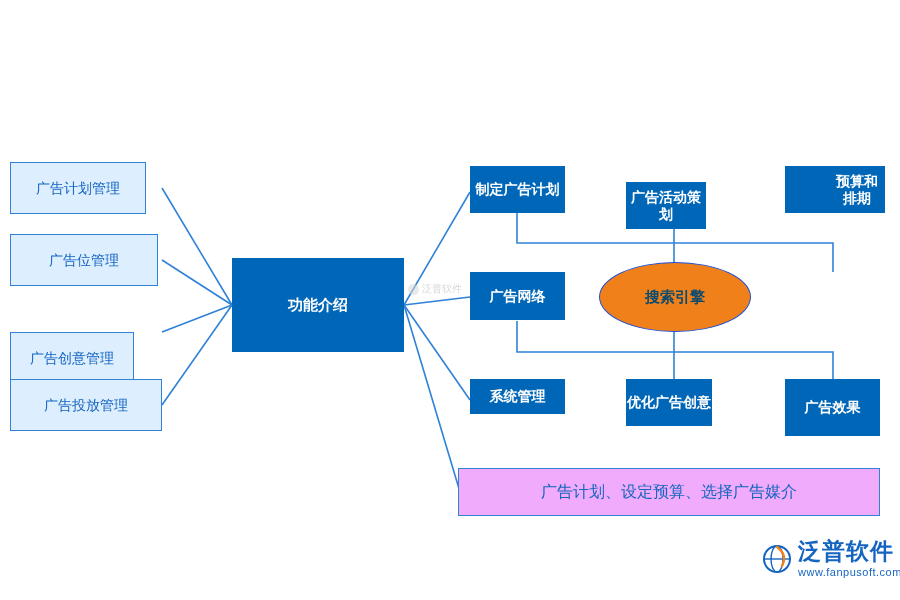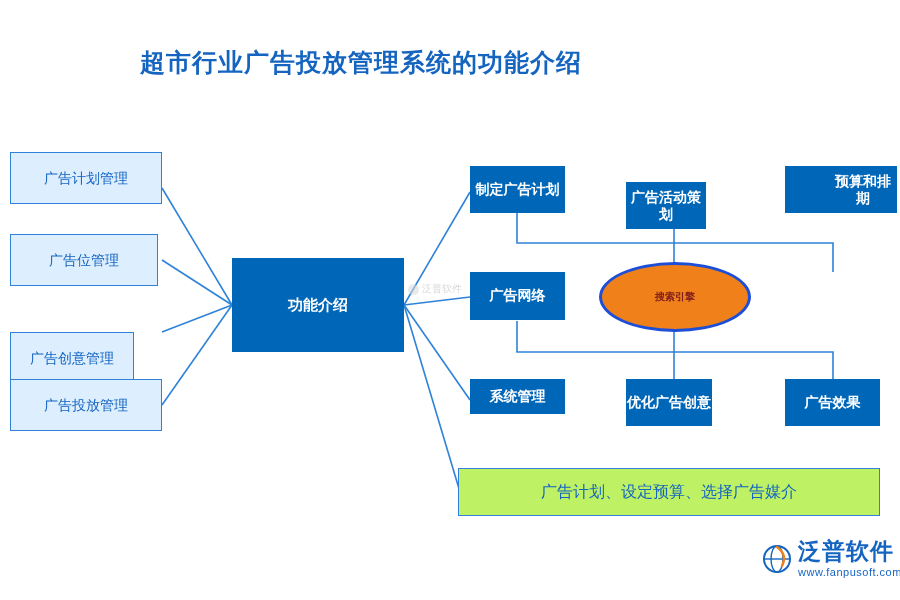--- a/index.html
+++ b/index.html
@@ -61,28 +61,28 @@
   }
   .node-center {
     background: #0067b8;
     border: 1px solid #0067b8;
     color: #ffffff;
     font-size: 15px;
     font-weight: bold;
   }
   .node-oval {
     background: #f0811a;
-    border: 3px solid #1d4ed8;
-    color: #7f1d1d;
-    font-size: 10px;
+    border: 1px solid #1d4ed8;
+    color: #0c4a6e;
+    font-size: 15px;
     font-weight: bold;
     border-radius: 50% / 50%;
   }
   .node-banner {
-    background: #bef264;
+    background: #f0abfc;
     border: 1px solid #2f82d8;
     color: #1565c0;
     font-size: 16px;
   }
   .watermark {
     position: absolute;
     left: 408px;
     top: 282px;
     display: flex;
     align-items: center;
@@ -128,21 +128,20 @@
     color: #1565c0;
     letter-spacing: 0.5px;
     margin-top: 4px;
   }
 </style>
 </head>
 <body>
 
 <div id="canvas">
 
-  <div class="title">超市行业广告投放管理系统的功能介绍</div>
 
   <svg class="lines" viewBox="0 0 900 600">
 
     <path d="M162 188 L232 305" stroke="#2f82d8" stroke-width="1.6" fill="none"></path>
     <path d="M162 260 L232 305" stroke="#2f82d8" stroke-width="1.6" fill="none"></path>
     <path d="M162 332 L232 305" stroke="#2f82d8" stroke-width="1.6" fill="none"></path>
     <path d="M162 405 L232 305" stroke="#2f82d8" stroke-width="1.6" fill="none"></path>
 
     <path d="M404 305 L470 192" stroke="#2f82d8" stroke-width="1.6" fill="none"></path>
     <path d="M404 305 L470 297" stroke="#2f82d8" stroke-width="1.6" fill="none"></path>
@@ -153,57 +152,57 @@
     <path d="M674 213 L674 272" stroke="#2f82d8" stroke-width="1.6" fill="none"></path>
 
     <path d="M517 321 L517 352 L833 352 L833 379" stroke="#2f82d8" stroke-width="1.6" fill="none"></path>
     <path d="M674 332 L674 379" stroke="#2f82d8" stroke-width="1.6" fill="none"></path>
   </svg>
 
   <div class="node node-center" style="left:232px; top:258px; width:172px; height:94px;">
     <span>功能介绍</span>
   </div>
 
-  <div class="node node-light" style="left:10px; top:152px; width:152px; height:52px;">
+  <div class="node node-light" style="left:10px; top:162px; width:136px; height:52px;">
     <span>广告计划管理</span>
   </div>
   <div class="node node-light" style="left:10px; top:234px; width:148px; height:52px;">
     <span>广告位管理</span>
   </div>
   <div class="node node-light" style="left:10px; top:304px; width:124px; height:52px;margin-top:28px;">
     <span>广告创意管理</span>
   </div>
   <div class="node node-light" style="left:10px; top:379px; width:152px; height:52px;">
     <span>广告投放管理</span>
   </div>
 
   <div class="node node-solid" style="left:470px; top:166px; width:95px; height:47px;align-items:center;">
     <span>制定广告计划</span>
   </div>
   <div class="node node-solid" style="left:626px; top:182px; width:80px; height:47px;">
     <span>广告活动策划</span>
   </div>
-  <div class="node node-solid" style="left:785px; top:166px; width:112px; height:47px;padding-left:44px;">
+  <div class="node node-solid" style="left:785px; top:166px; width:100px; height:47px;padding-left:44px;">
     <span>预算和排期</span>
   </div>
 
-  <div class="node node-solid" style="left:470px; top:272px; width:95px; height:48px;font-family:Liberation Mono, monospace;">
+  <div class="node node-solid" style="left:470px; top:272px; width:95px; height:48px;">
     <span>广告网络</span>
   </div>
   <div class="node node-oval" style="left:599px; top:262px; width:152px; height:70px;">
     <span>搜索引擎</span>
   </div>
 
   <div class="node node-solid" style="left:470px; top:379px; width:95px; height:35px;">
     <span>系统管理</span>
   </div>
   <div class="node node-solid" style="left:626px; top:379px; width:86px; height:47px;">
     <span>优化广告创意</span>
   </div>
-  <div class="node node-solid" style="left:785px; top:379px; width:95px; height:47px;">
+  <div class="node node-solid" style="left:785px; top:379px; width:95px; height:57px;">
     <span>广告效果</span>
   </div>
 
   <div class="node node-banner" style="left:458px; top:468px; width:422px; height:48px;">
     <span>广告计划、设定预算、选择广告媒介</span>
   </div>
 
   <div class="watermark">
     <span class="wm-dot"></span>
     <span class="wm-text">泛普软件</span>

